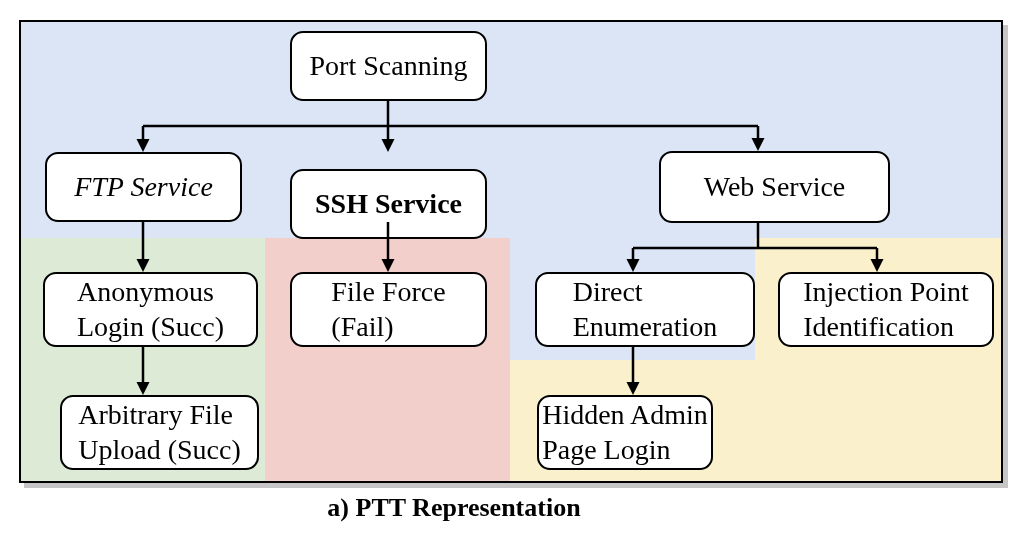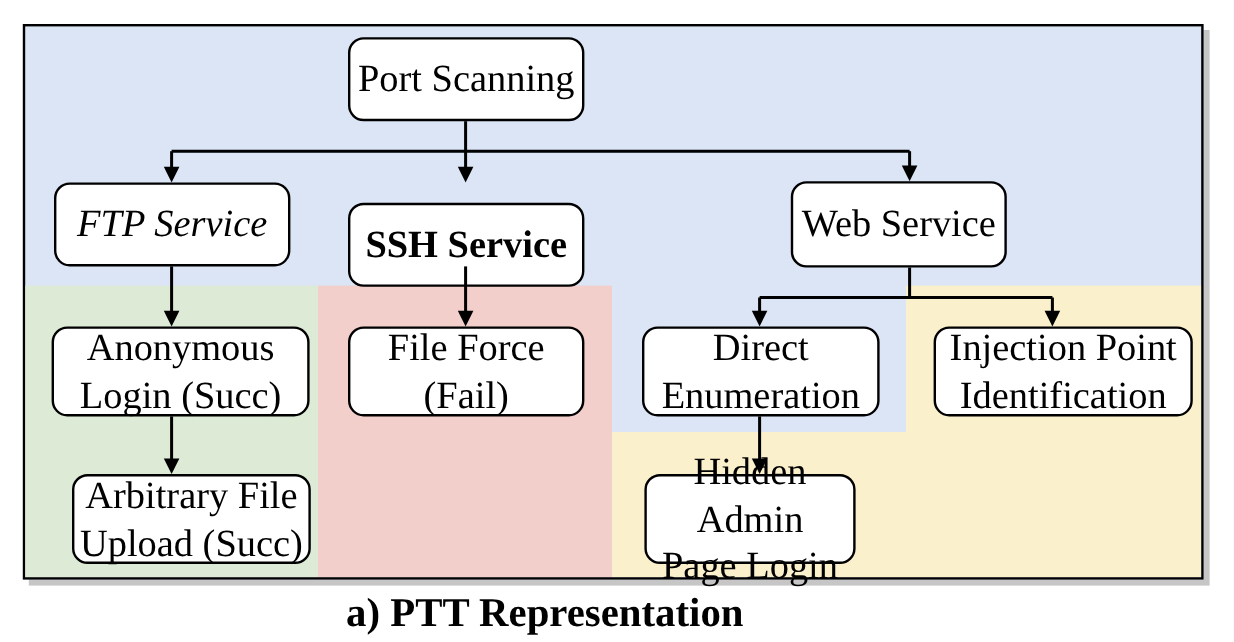--- a/index.html
+++ b/index.html
@@ -32,56 +32,56 @@
   .region-yellow-mid { left: 489px; top: 338px; width: 245px; height: 121px; }
 
   .node {
     position: absolute;
     background: #ffffff;
     border: 2.5px solid #000000;
     border-radius: 13px;
     display: flex;
     align-items: center;
     justify-content: center;
-    text-align: center;
-    font-size: 32px;
+    text-align: left;
+    font-size: 28px;
     line-height: 1.23;
     color: #000000;
     white-space: pre-line;
     z-index: 3;
     box-sizing: border-box;
   }
   .n-port      { left: 290px; top: 31px;  width: 197px; height: 70px; }
   .n-ftp       { left: 45px;  top: 152px; width: 197px; height: 70px; font-style: italic; }
   .n-ssh       { left: 290px; top: 169px; width: 197px; height: 70px; font-weight: bold; }
-  .n-web       { left: 659px; top: 151px; width: 180px; height: 72px; }
+  .n-web       { left: 659px; top: 151px; width: 231px; height: 72px; }
   .n-anon      { left: 43px;  top: 272px; width: 215px; height: 75px; }
   .n-brute     { left: 290px; top: 272px; width: 197px; height: 75px; }
   .n-arb       { left: 60px;  top: 395px; width: 199px; height: 75px; }
-  .n-direct    { left: 535px; top: 272px; width: 198px; height: 75px; }
+  .n-direct    { left: 535px; top: 272px; width: 220px; height: 75px; }
   .n-inject    { left: 778px; top: 272px; width: 216px; height: 75px; }
   .n-hidden    { left: 537px; top: 395px; width: 176px; height: 75px; }
 
   .edges {
     position: absolute;
     left: 0;
     top: 0;
     width: 1028px;
     height: 535px;
     z-index: 4;
     pointer-events: none;
   }
   .caption {
     position: absolute;
     left: 0;
     top: 493px;
     width: 908px;
     text-align: center;
     font-weight: bold;
-    font-size: 34px;
+    font-size: 26px;
     color: #000000;
     z-index: 2;
   }
 </style>
 </head>
 <body>
 
 <div class="frame" style="background-color: rgb(219, 229, 246);">
   <div class="region region-green" style="background-color: rgb(220, 234, 214);"></div>
   <div class="region region-red" style="background-color: rgb(243, 207, 204);"></div>

